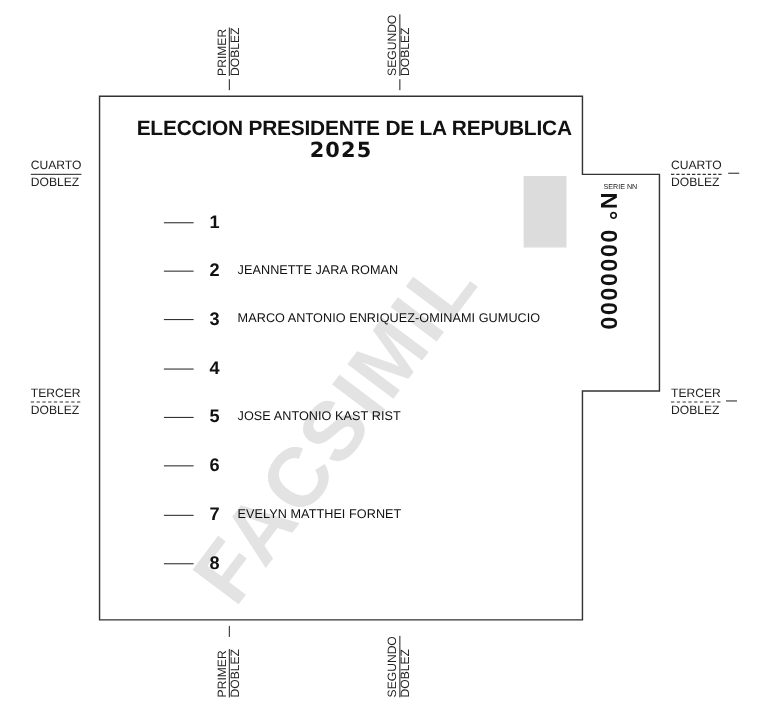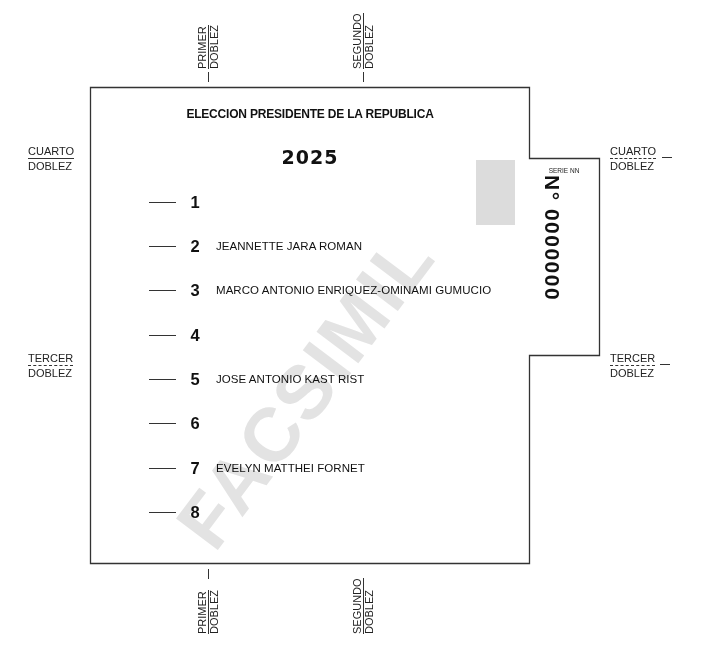--- a/index.html
+++ b/index.html
@@ -1,21 +1,21 @@
 <!DOCTYPE html>
 <html><head>
   <meta charset="utf-8">
   <style>
     html, body { margin: 0; padding: 0; background: #ffffff; }
     body { width: 703px; height: 652px; position: relative; overflow: hidden; font-family: "Liberation Sans", sans-serif; color: #111; }
 
     .ballot-svg { position: absolute; left: 0; top: 0; }
 
-    .title { position: absolute; left: 92px; width: 436px; text-align: center; top: 107px; font-weight: bold; font-size: 12px; letter-spacing: -0.2px; color: #111; white-space: nowrap; }
-    .year { position: absolute; left: 92px; width: 436px; text-align: center; top: 126px; font-family: "DejaVu Sans", sans-serif; font-weight: bold; font-size: 19px; letter-spacing: 1px; color: #111; margin-top: 20px; }
+    .title { position: absolute; left: 104px; width: 436px; text-align: center; top: 107px; font-weight: bold; font-size: 19px; letter-spacing: -0.2px; color: #111; white-space: nowrap; }
+    .year { position: absolute; left: 92px; width: 436px; text-align: center; top: 126px; font-family: "DejaVu Sans", sans-serif; font-weight: bold; font-size: 19px; letter-spacing: 1px; color: #111; }
 
     .stamp-box { position: absolute; left: 476px; top: 160px; width: 39px; height: 65px; background: #dcdcdc; }
 
     .serie { position: absolute; left: 542px; top: 167px; width: 44px; text-align: center; font-size: 6.5px; color: #222; white-space: nowrap; }
     .serial-wrap { position: absolute; left: 564px; top: 187px; width: 0; height: 0; }
     .serial { position: absolute; left: 0; top: 0; transform: rotate(90deg); transform-origin: 0 0; font-weight: bold; font-size: 21px; letter-spacing: 1.5px; white-space: nowrap; color: #111; margin-top: -12px; }
 
     .candidate { position: absolute; left: 149px; height: 20px; display: flex; align-items: center; }
     .cand-line { width: 27px; height: 1px; background: #333; margin-right: 14px; }
     .cand-num { width: 10px; font-weight: bold; font-size: 16.5px; text-align: center; margin-right: 16px; color: #111; }

